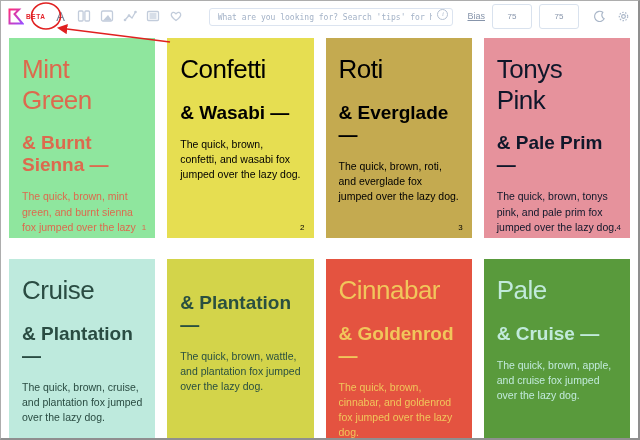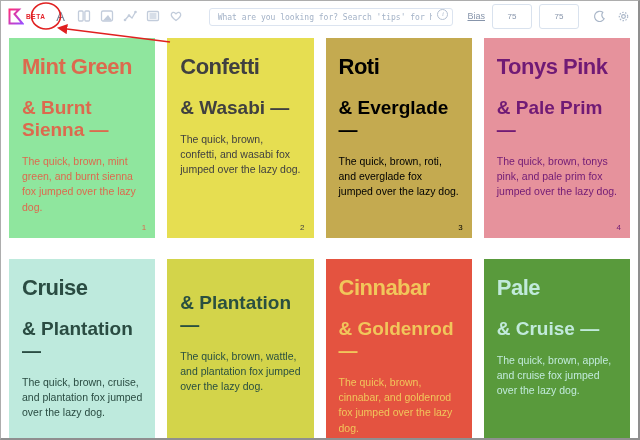--- a/index.html
+++ b/index.html
@@ -39,21 +39,21 @@
   }
   .right-icons { display:flex; align-items:center; gap:10px; margin-left:6px; }
   .right-icons .tbicon svg { stroke:#a9b6c8; }
   
   .grid {
     margin:7px 8px 0 8px;
     display:grid; grid-template-columns:repeat(4, 1fr); grid-auto-rows:200px;
     column-gap:12px; row-gap:21px;
   }
   .card { position:relative; padding:16px 13px; cursor:pointer; overflow:hidden; }
-  .card-title { font-size:22px; font-weight:bold; letter-spacing:-0.5px; line-height:1.18; }
+  .card-title { font-size:26px; font-weight:normal; letter-spacing:-0.5px; line-height:1.18; }
   .card-subtitle { font-size:19px; font-weight:bold; margin-top:17px; }
   .card-body { font-size:10.5px; line-height:1.45; margin-top:13px; }
   .card-number { position:absolute; right:9px; bottom:6px; font-size:8px; }
   
   .annotation { position:absolute; left:0; top:0; pointer-events:none; z-index:5; }
 </style>
 </head>
 <body>
 
 <div class="screen">
@@ -134,35 +134,35 @@
   </div>
 
   <div class="grid">
     <div class="card" style="background: rgb(143, 230, 158); color: rgb(220, 106, 78);">
       <div class="card-title">Mint Green</div>
       <div class="card-subtitle">&amp; Burnt Sienna —</div>
       <div class="card-body">The quick, brown, mint green, and burnt sienna fox jumped over the lazy dog.</div>
       <div class="card-number">1</div>
     </div>
 
-    <div class="card" style="background: rgb(230, 222, 81); color: #404040;">
+    <div class="card" style="background: rgb(230, 222, 81); color: #000000;">
       <div class="card-title">Confetti</div>
       <div class="card-subtitle">&amp; Wasabi —</div>
       <div class="card-body">The quick, brown, confetti, and wasabi fox jumped over the lazy dog.</div>
       <div class="card-number">2</div>
     </div>
 
     <div class="card" style="background: rgb(196, 170, 80); color: #000000;">
       <div class="card-title">Roti</div>
       <div class="card-subtitle">&amp; Everglade —</div>
       <div class="card-body">The quick, brown, roti, and everglade fox jumped over the lazy dog.</div>
       <div class="card-number">3</div>
     </div>
 
-    <div class="card" style="background: rgb(230, 146, 156); color: #701a75;">
+    <div class="card" style="background: rgb(230, 146, 156); color: #0f172a;">
       <div class="card-title">Tonys Pink</div>
       <div class="card-subtitle">&amp; Pale Prim —</div>
       <div class="card-body">The quick, brown, tonys pink, and pale prim fox jumped over the lazy dog.</div>
       <div class="card-number">4</div>
     </div>
 
     <div class="card" style="background: rgb(190, 234, 221); color: rgb(42, 76, 66);">
       <div class="card-title">Cruise</div>
       <div class="card-subtitle">&amp; Plantation —</div>
       <div class="card-body">The quick, brown, cruise, and plantation fox jumped over the lazy dog.</div>

